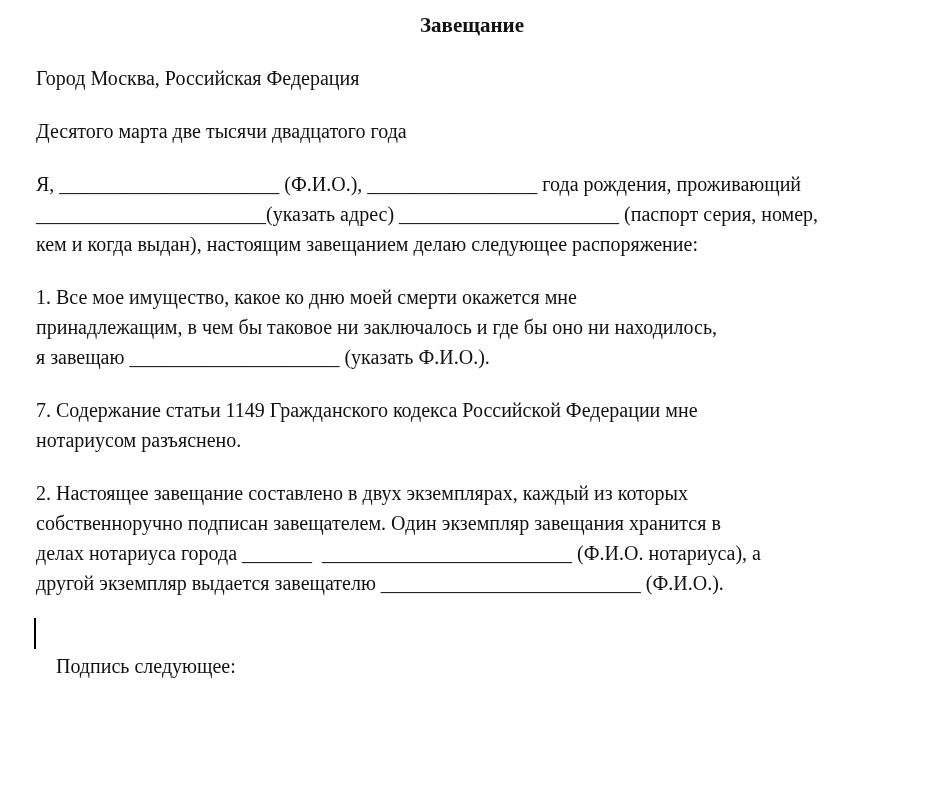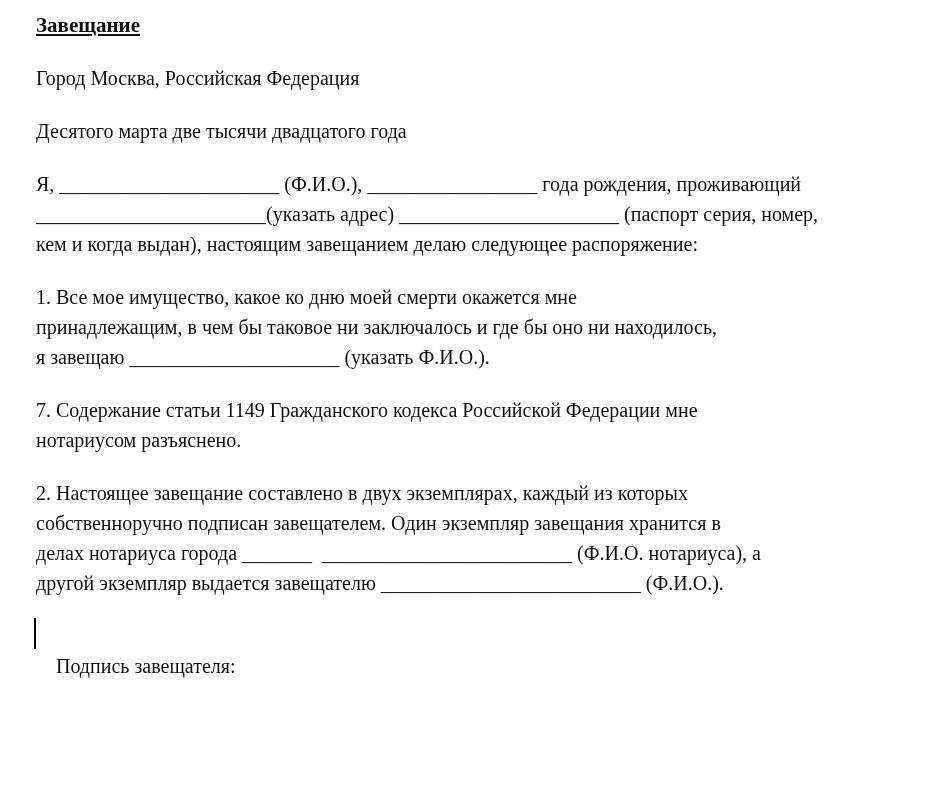--- a/index.html
+++ b/index.html
@@ -17,25 +17,24 @@
   .page {
     box-sizing: border-box;
     width: 926px;
     height: 794px;
     padding: 10px 18px 0 36px;
     background: #ffffff;
   }
   .doc-title {
     font-size: 21px;
     font-weight: bold;
-    text-align: left;
+    text-align: center;
     line-height: 30px;
     margin: 0 0 23px 0;
     white-space: pre-wrap;
-    text-decoration: underline;
   }
   .para {
     font-size: 20px;
     line-height: 30px;
     margin: 0 0 23px 0;
     white-space: pre-wrap;
     word-break: keep-all;
   }
   .signature-label {
     position: relative;
@@ -72,16 +71,16 @@
   <p class="para">7. Содержание статьи 1149 Гражданского кодекса Российской Федерации мне
 нотариусом разъяснено.</p>
 
 
   <p class="para">2. Настоящее завещание составлено в двух экземплярах, каждый из которых
 собственноручно подписан завещателем. Один экземпляр завещания хранится в
 делах нотариуса города _______  _________________________ (Ф.И.О. нотариуса), а
 другой экземпляр выдается завещателю __________________________ (Ф.И.О.).</p>
 
   <p class="para signature-label">
-    <span class="caret"></span><span>Подпись завещателя:</span>
+    <span class="caret"></span><span>Подпись следующее:</span>
   </p>
 
 </div>
 
 </body></html>

